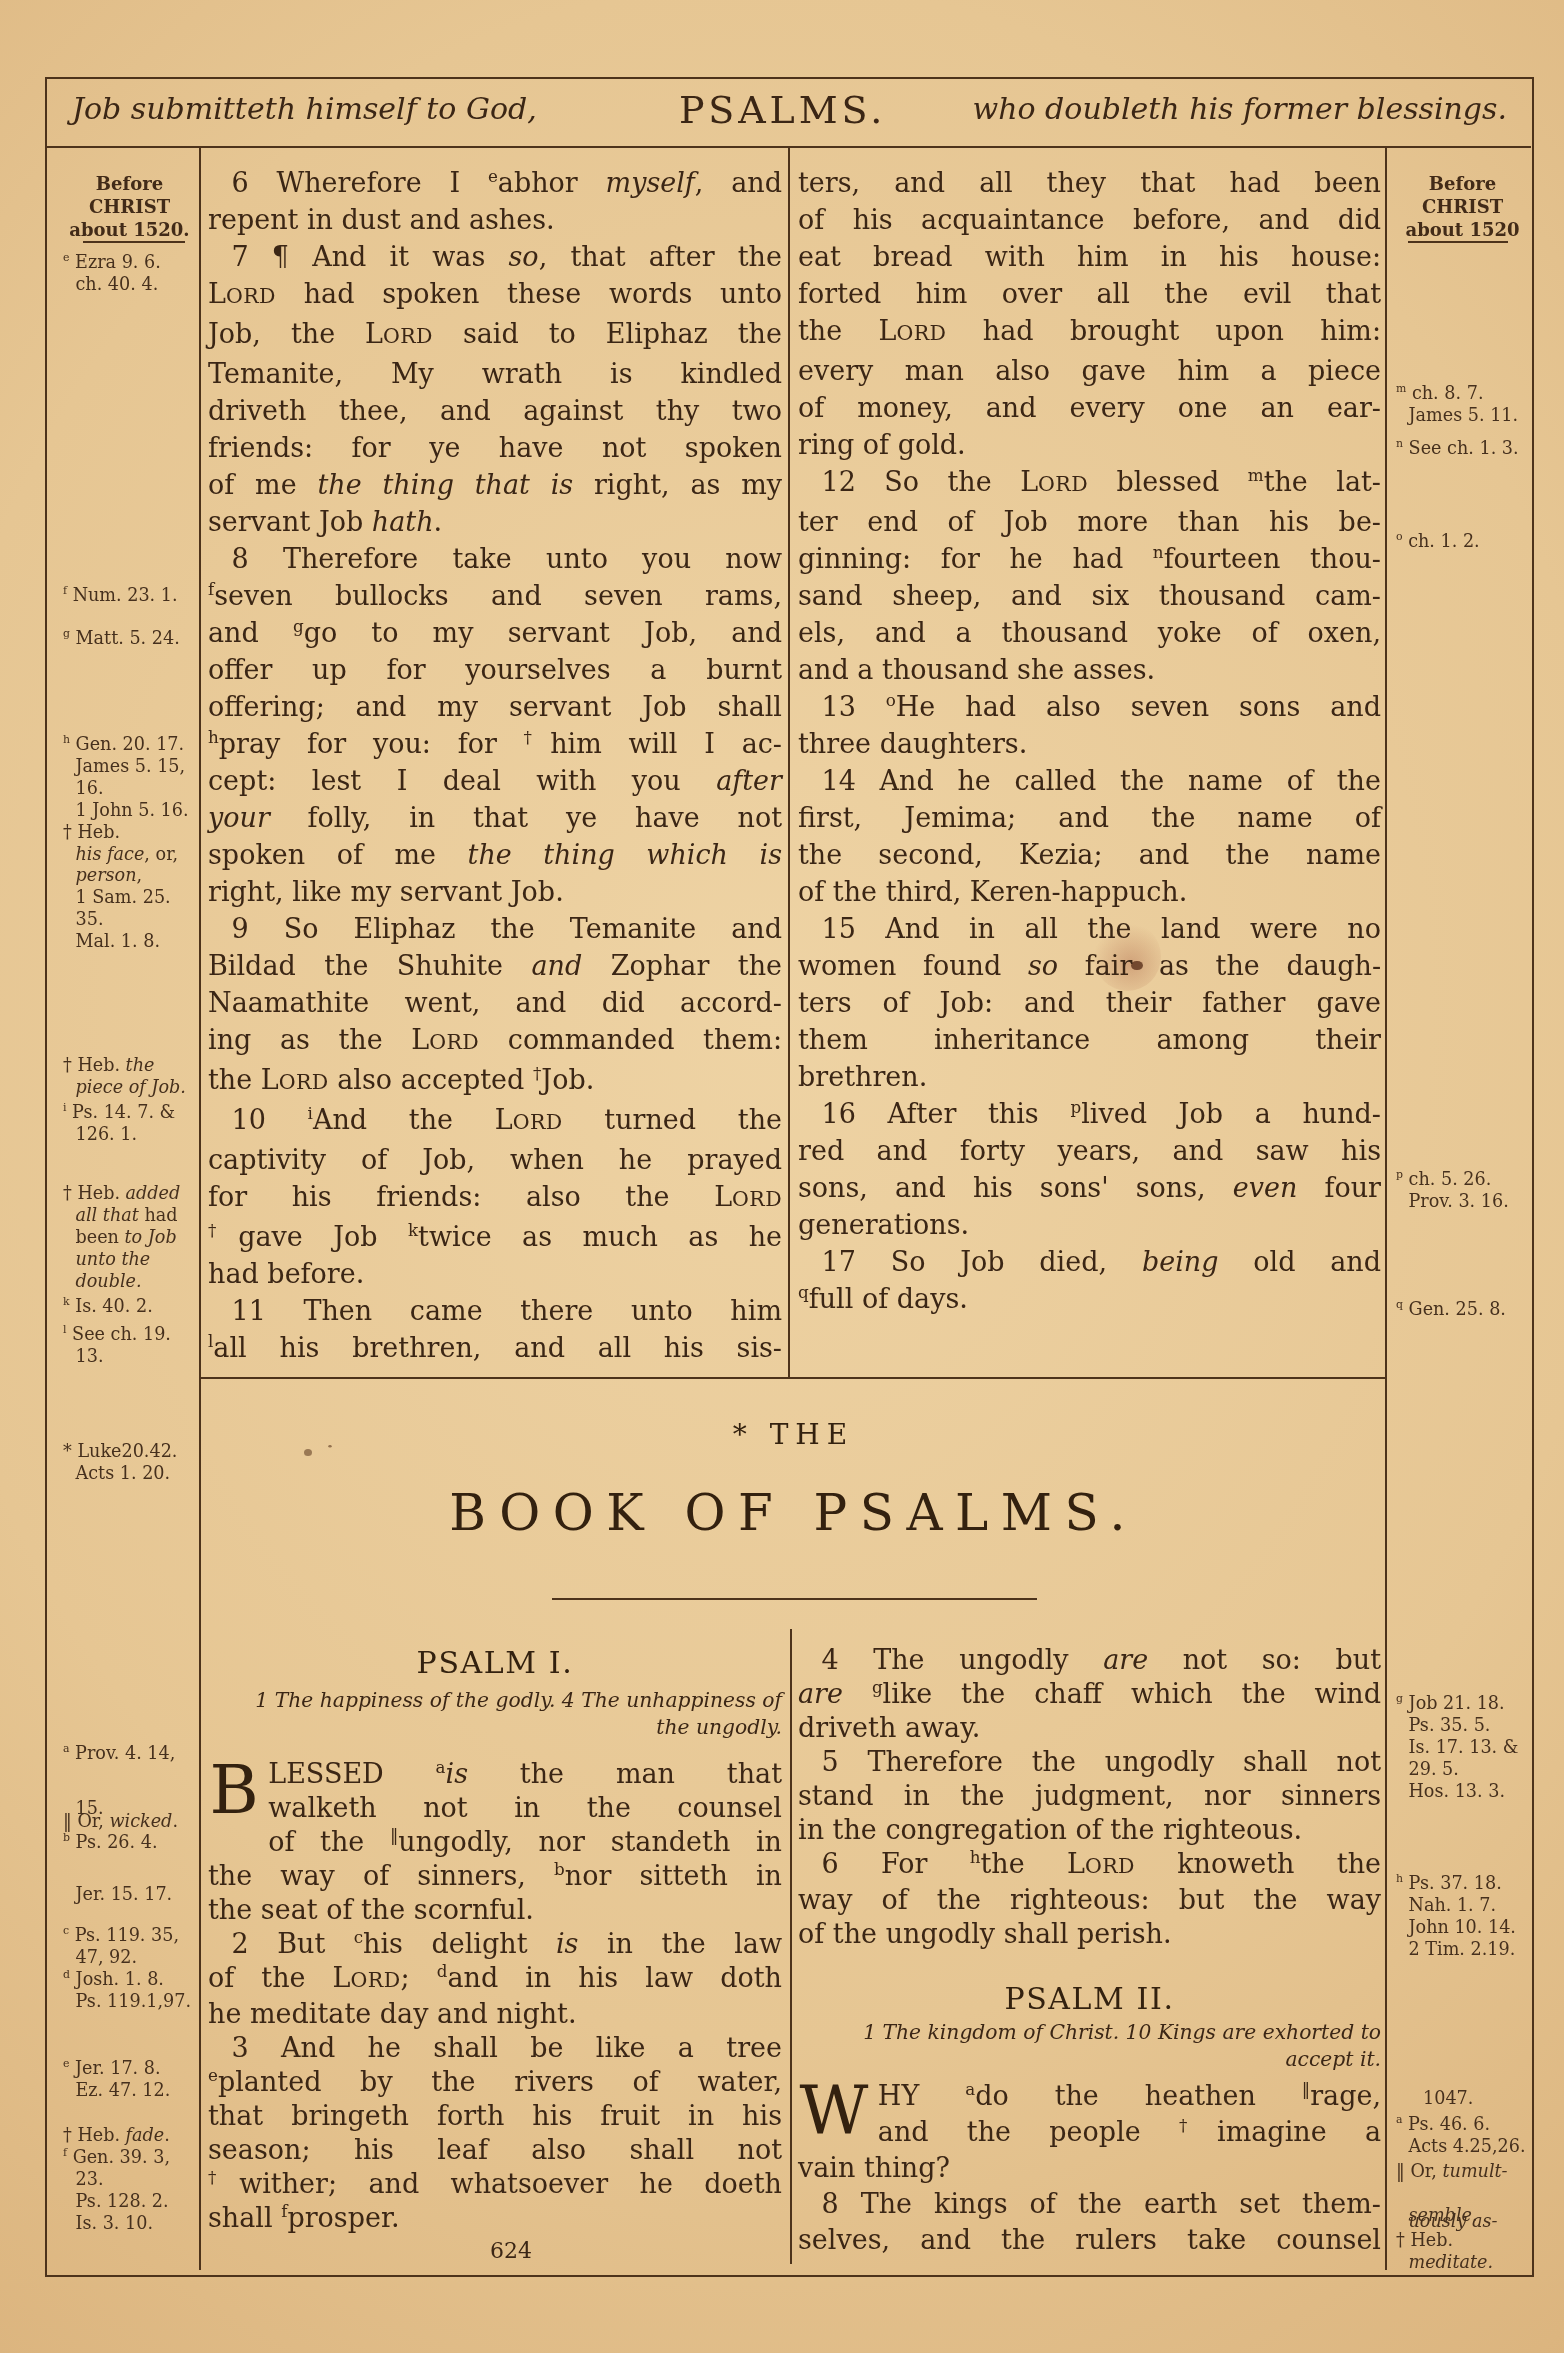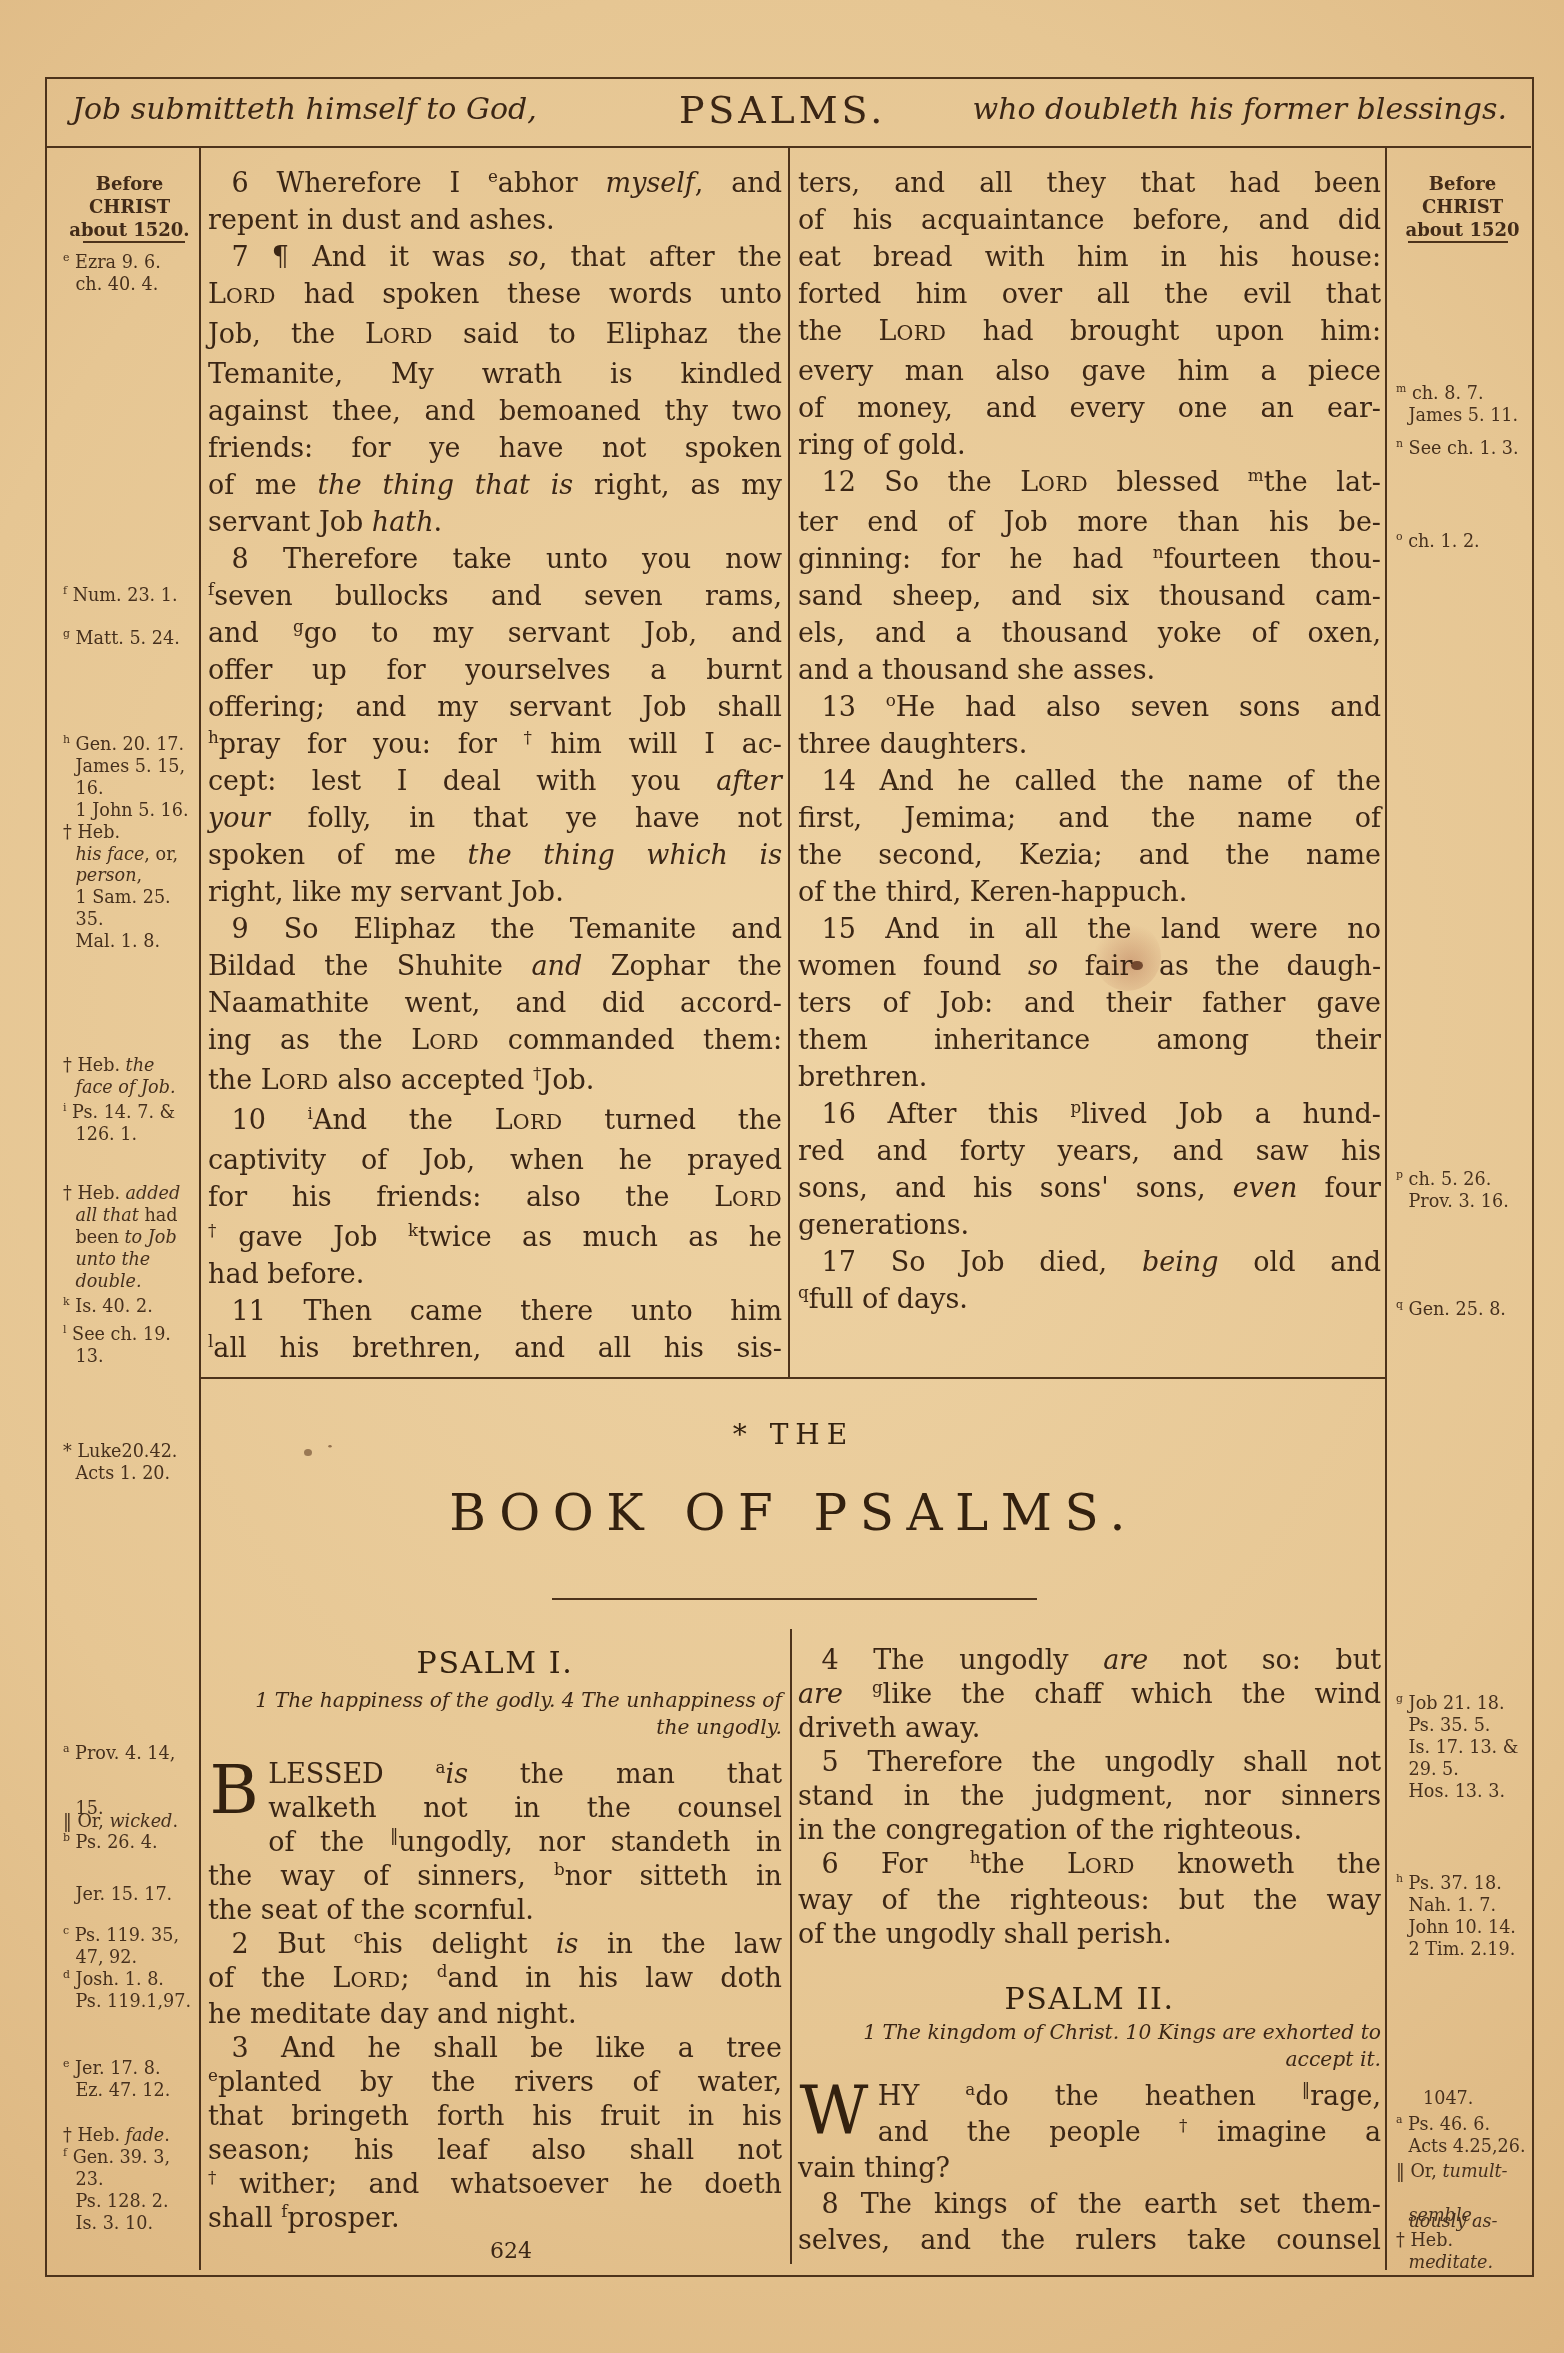--- a/index.html
+++ b/index.html
@@ -80,21 +80,21 @@
       <div class="mnote cont" style="top: 756px;">James 5. 15,</div>
       <div class="mnote cont" style="top: 778px;">16.</div>
       <div class="mnote cont" style="top: 800px;">1 John 5. 16.</div>
       <div class="mnote" style="top: 822px;">† Heb.</div>
       <div class="mnote cont" style="top: 844px;"><i>his face</i>, or,</div>
       <div class="mnote cont" style="top: 865px;"><i>person</i>,</div>
       <div class="mnote cont" style="top: 887px;">1 Sam. 25.</div>
       <div class="mnote cont" style="top: 909px;">35.</div>
       <div class="mnote cont" style="top: 931px;">Mal. 1. 8.</div>
       <div class="mnote" style="top: 1055px;">† Heb. <i>the</i></div>
-      <div class="mnote cont" style="top: 1077px;"><i>face of Job.</i></div>
+      <div class="mnote cont" style="top: 1077px;"><i>piece of Job.</i></div>
       <div class="mnote" style="top: 1102px;"><sup>i</sup> Ps. 14. 7. &amp;</div>
       <div class="mnote cont" style="top: 1124px;">126. 1.</div>
       <div class="mnote" style="top: 1183px;">† Heb. <i>added</i></div>
       <div class="mnote cont" style="top: 1205px;"><i>all that</i> had</div>
       <div class="mnote cont" style="top: 1227px;">been <i>to Job</i></div>
       <div class="mnote cont" style="top: 1249px;"><i>unto the</i></div>
       <div class="mnote cont" style="top: 1271px;"><i>double.</i></div>
       <div class="mnote" style="top: 1296px;"><sup>k</sup> Is. 40. 2.</div>
       <div class="mnote" style="top: 1324px;"><sup>l</sup> See ch. 19.</div>
       <div class="mnote cont" style="top: 1346px;">13.</div>
@@ -146,21 +146,21 @@
     </div>
 
   <div class="jcol" style="left:208px;width:574px;">
 
   <div class="tl v">6 Wherefore I <sup>e</sup>abhor <i>myself</i>, and</div>
       <div class="tl end">repent in dust and ashes.</div>
       <div class="tl v">7 ¶ And it was <i>so</i>, that after the</div>
       <div class="tl">L<span class="ssc">ORD</span> had spoken these words unto</div>
       <div class="tl">Job, the L<span class="ssc">ORD</span> said to Eliphaz the</div>
       <div class="tl">Temanite, My wrath is kindled</div>
-      <div class="tl">against thee, and bemoaned thy two</div>
+      <div class="tl">driveth thee, and against thy two</div>
       <div class="tl">friends: for ye have not spoken</div>
       <div class="tl">of me <i>the thing that is</i> right, as my</div>
       <div class="tl end">servant Job <i>hath</i>.</div>
       <div class="tl v">8 Therefore take unto you now</div>
       <div class="tl"><sup>f</sup>seven bullocks and seven rams,</div>
       <div class="tl">and <sup>g</sup>go to my servant Job, and</div>
       <div class="tl">offer up for yourselves a burnt</div>
       <div class="tl">offering; and my servant Job shall</div>
       <div class="tl"><sup>h</sup>pray for you: for <sup>†</sup>him will I ac-</div>
       <div class="tl">cept: lest I deal with you <i>after</i></div>

